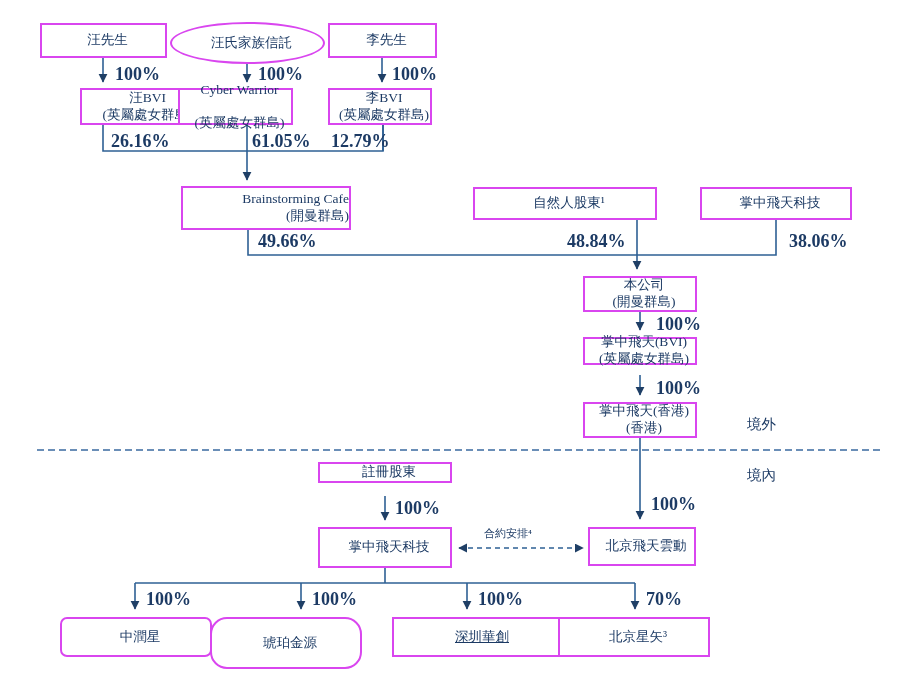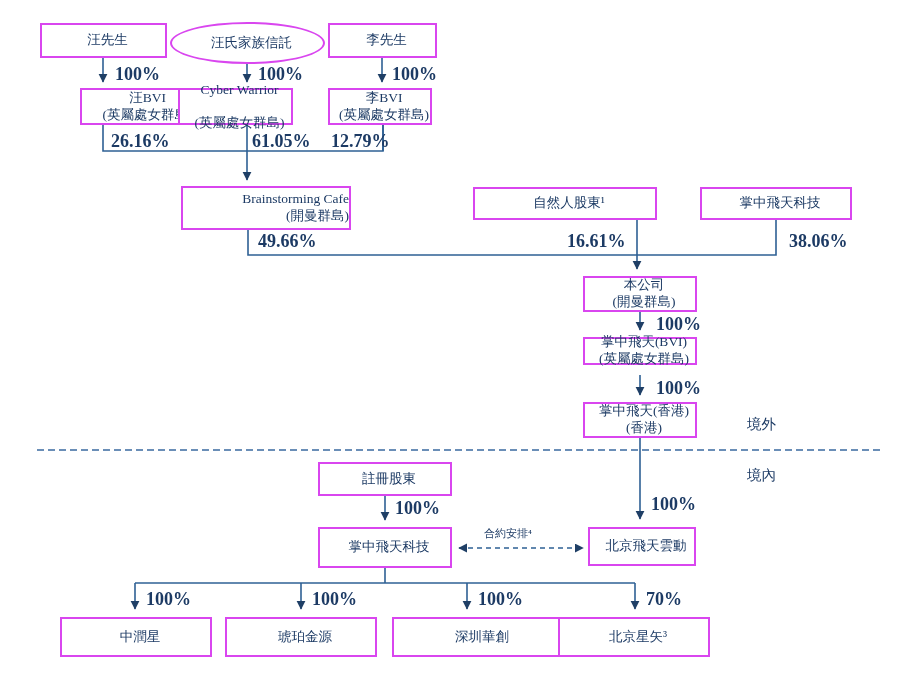--- a/index.html
+++ b/index.html
@@ -131,51 +131,51 @@
   </div>
   <div class="box" style="left:583px;top:337px;width:114px;height:28px;">
     <div>掌中飛天(BVI)</div>
     <div>(英屬處女群島)</div>
   </div>
   <div class="box" style="left:583px;top:402px;width:114px;height:36px;">
     <div>掌中飛天(香港)</div>
     <div>(香港)</div>
   </div>
 
-  <div class="box" style="left:318px;top:462px;width:134px;height:34px;">
+  <div class="box" style="left:318px;top:462px;width:134px;height:21px;">
     <div>註冊股東</div>
   </div>
   <div class="box" style="left:318px;top:527px;width:134px;height:41px;">
     <div>掌中飛天科技</div>
   </div>
   <div class="box" style="left:588px;top:527px;width:108px;height:39px;">
     <div>北京飛天雲動</div>
   </div>
 
-  <div class="box" style="left:60px;top:617px;width:152px;height:40px;">
+  <div class="box" style="left:60px;top:617px;width:152px;height:40px;border-radius:7px;">
     <div>中潤星</div>
   </div>
-  <div class="box" style="left:225px;top:617px;width:152px;height:40px;">
+  <div class="box" style="left:210px;top:617px;width:152px;height:52px;border-radius:17px;">
     <div>琥珀金源</div>
   </div>
-  <div class="box" style="left:392px;top:617px;width:172px;height:40px;">
+  <div class="box" style="left:392px;top:617px;width:172px;height:40px;text-decoration:underline;">
     <div>深圳華創</div>
   </div>
   <div class="box" style="left:558px;top:617px;width:152px;height:40px;">
     <div>北京星矢³</div>
   </div>
 
   <div class="pct" style="left:115px;top:64px;">100%</div>
   <div class="pct" style="left:258px;top:64px;">100%</div>
   <div class="pct" style="left:392px;top:64px;">100%</div>
   <div class="pct" style="left:111px;top:131px;">26.16%</div>
   <div class="pct" style="left:252px;top:131px;">61.05%</div>
   <div class="pct" style="left:331px;top:131px;">12.79%</div>
   <div class="pct" style="left:258px;top:231px;">49.66%</div>
-  <div class="pct" style="left:567px;top:231px;">16.61%</div>
+  <div class="pct" style="left:567px;top:231px;">48.84%</div>
   <div class="pct" style="left:789px;top:231px;">38.06%</div>
   <div class="pct" style="left:656px;top:314px;">100%</div>
   <div class="pct" style="left:656px;top:378px;">100%</div>
   <div class="pct" style="left:651px;top:494px;">100%</div>
   <div class="pct" style="left:395px;top:498px;">100%</div>
   <div class="pct" style="left:146px;top:589px;">100%</div>
   <div class="pct" style="left:312px;top:589px;">100%</div>
   <div class="pct" style="left:478px;top:589px;">100%</div>
   <div class="pct" style="left:646px;top:589px;">70%</div>
 

